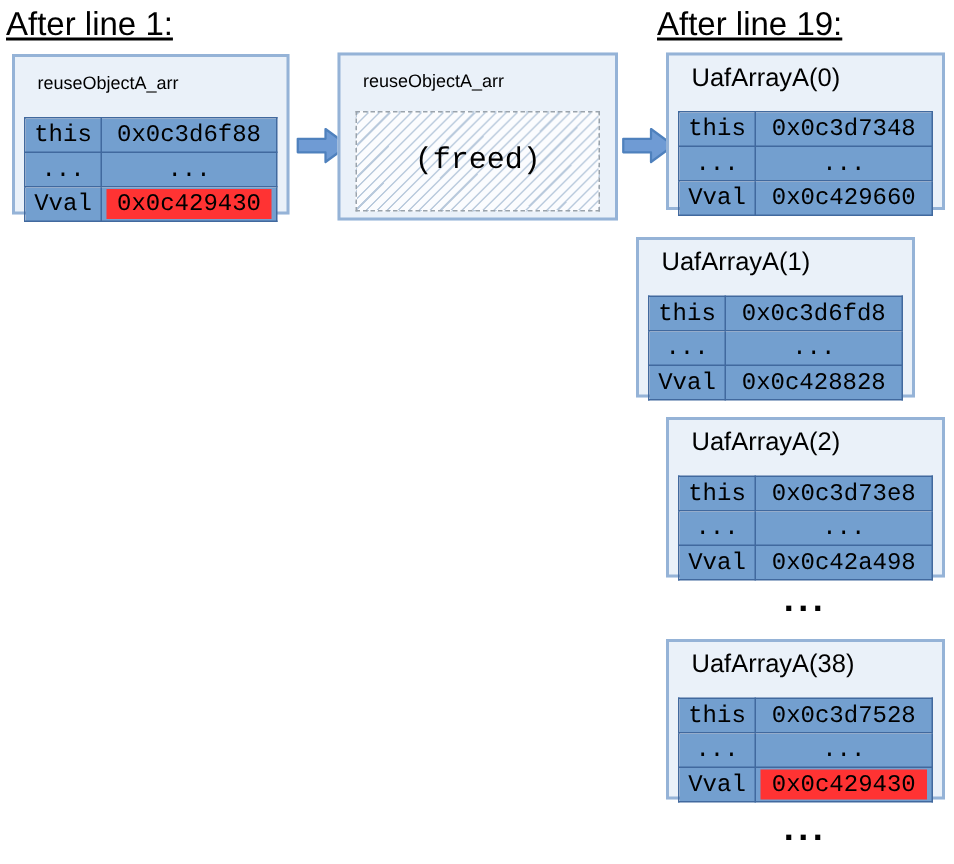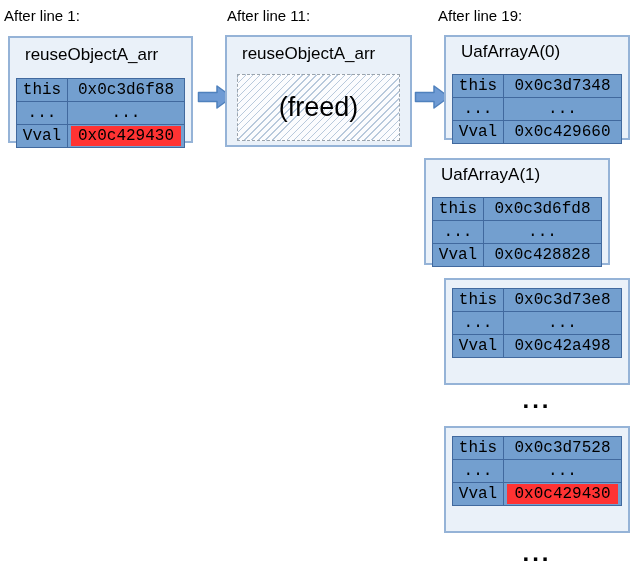--- a/index.html
+++ b/index.html
@@ -2,29 +2,29 @@
 <html style="--box-bg: #eaf1f9; --box-border: #95b3d7; --cell-bg: #739fcf; --cell-border: #41699e; --highlight-bg: #ff3333; --arrow-fill: #6f9bd4; --arrow-stroke: #4f81bd; --hatch-bg: #fbfcfe; --hatch-line: #b8c9dc; --hatch-border: #9aa3ac;"><head>
 <meta charset="utf-8">
 <style>
   html,body { margin:0; padding:0; background:#ffffff; }
   .stage {
     position:relative; width:636px; height:576px;
     background:#ffffff; overflow:hidden;
     font-family:"Liberation Sans", sans-serif; color:#000;
   }
   .heading {
-    position:absolute; font-size:15px; line-height:26px;
-    white-space:nowrap;
+    position:absolute; font-size:22px; line-height:26px;
+    text-decoration:underline; white-space:nowrap;
   }
   .membox {
     position:absolute; box-sizing:border-box;
     background:var(--box-bg); border:2px solid var(--box-border);
   }
   .boxtitle {
-    padding:4px 0 2px 15px; font-size:17px; line-height:26px; white-space:nowrap;
+    padding:4px 0 2px 15px; font-size:12px; line-height:26px; white-space:nowrap;
   }
   .boxtitle.small { font-size:17px; line-height:24px; padding-top:3px; }
   table.memtable {
     border-collapse:collapse; table-layout:fixed;
     width:calc(100% - 12px); margin:8px 6px;
   }
   table.memtable td {
     border:1px solid var(--cell-border); background:var(--cell-bg);
     font-family:"Liberation Mono", monospace; font-size:16px;
     text-align:center; height:22px; padding:0; overflow:hidden; white-space:nowrap;
@@ -37,21 +37,21 @@
   .freed-hatch {
     position:absolute; left:10px; right:10px; top:37px; height:67px;
     box-sizing:border-box; border:1px dashed var(--hatch-border);
     background-color:var(--hatch-bg);
     background-image:repeating-linear-gradient(135deg,
       var(--hatch-line) 0px, var(--hatch-line) 1px,
       transparent 1px, transparent 5px);
     display:flex; align-items:center; justify-content:center;
   }
   .freed-label {
-    font-family:Liberation Sans, sans-serif; font-size:27px;
+    font-family:Liberation Mono, monospace; font-size:20px;
   }
   .arrow { position:absolute; }
   .dots {
     position:absolute; width:186px; text-align:center;
     font-size:24px; font-weight:bold; letter-spacing:3px; line-height:24px;
   }
 </style>
 </head>
 <body>
 
@@ -78,21 +78,20 @@
         </td>
       </tr>
     </tbody>
       </table>
   </div>
 
   <svg class="arrow" style="left:197px; top:84px;" width="37" height="26" viewBox="0 0 37 26">
     <polygon points="1.5,8.5 20,8.5 20,2 35,13 20,24 20,17.5 1.5,17.5" style="fill:var(--arrow-fill); stroke:var(--arrow-stroke); stroke-width:1.5;" stroke-linejoin="round"></polygon>
   </svg>
 
-  <div class="heading" style="left:227px; top:3px;">After line 11:</div>
 
   <div class="membox" style="left:225px; top:35px; width:187px; height:112px;">
     <div class="boxtitle">reuseObjectA_arr</div>
     <div class="freed-hatch">
       <span class="freed-label">(freed)</span>
     </div>
   </div>
 
   <svg class="arrow" style="left:414px; top:84px;" width="37" height="26" viewBox="0 0 37 26">
     <polygon points="1.5,8.5 20,8.5 20,2 35,13 20,24 20,17.5 1.5,17.5" style="fill:var(--arrow-fill); stroke:var(--arrow-stroke); stroke-width:1.5;" stroke-linejoin="round"></polygon>
@@ -134,20 +133,21 @@
       </tr>
       <tr>
         <td class="lbl">Vval</td>
         <td>0x0c428828</td>
       </tr>
     </tbody>
       </table>
   </div>
 
   <div class="membox" style="left:444px; top:278px; width:186px; height:107px;">
+    <div class="boxtitle small">UafArrayA(2)</div>
     <table class="memtable">
       <tbody>
           <tr>
         <td class="lbl">this</td>
         <td>0x0c3d73e8</td>
       </tr>
       <tr>
         <td class="lbl">...</td>
         <td>...</td>
       </tr>
@@ -155,20 +155,21 @@
         <td class="lbl">Vval</td>
         <td>0x0c42a498</td>
       </tr>
     </tbody>
       </table>
   </div>
 
   <div class="dots" style="left:444px; top:388px;">...</div>
 
   <div class="membox" style="left:444px; top:426px; width:186px; height:107px;">
+    <div class="boxtitle small">UafArrayA(38)</div>
     <table class="memtable">
       <tbody>
           <tr>
         <td class="lbl">this</td>
         <td>0x0c3d7528</td>
       </tr>
       <tr>
         <td class="lbl">...</td>
         <td>...</td>
       </tr>

